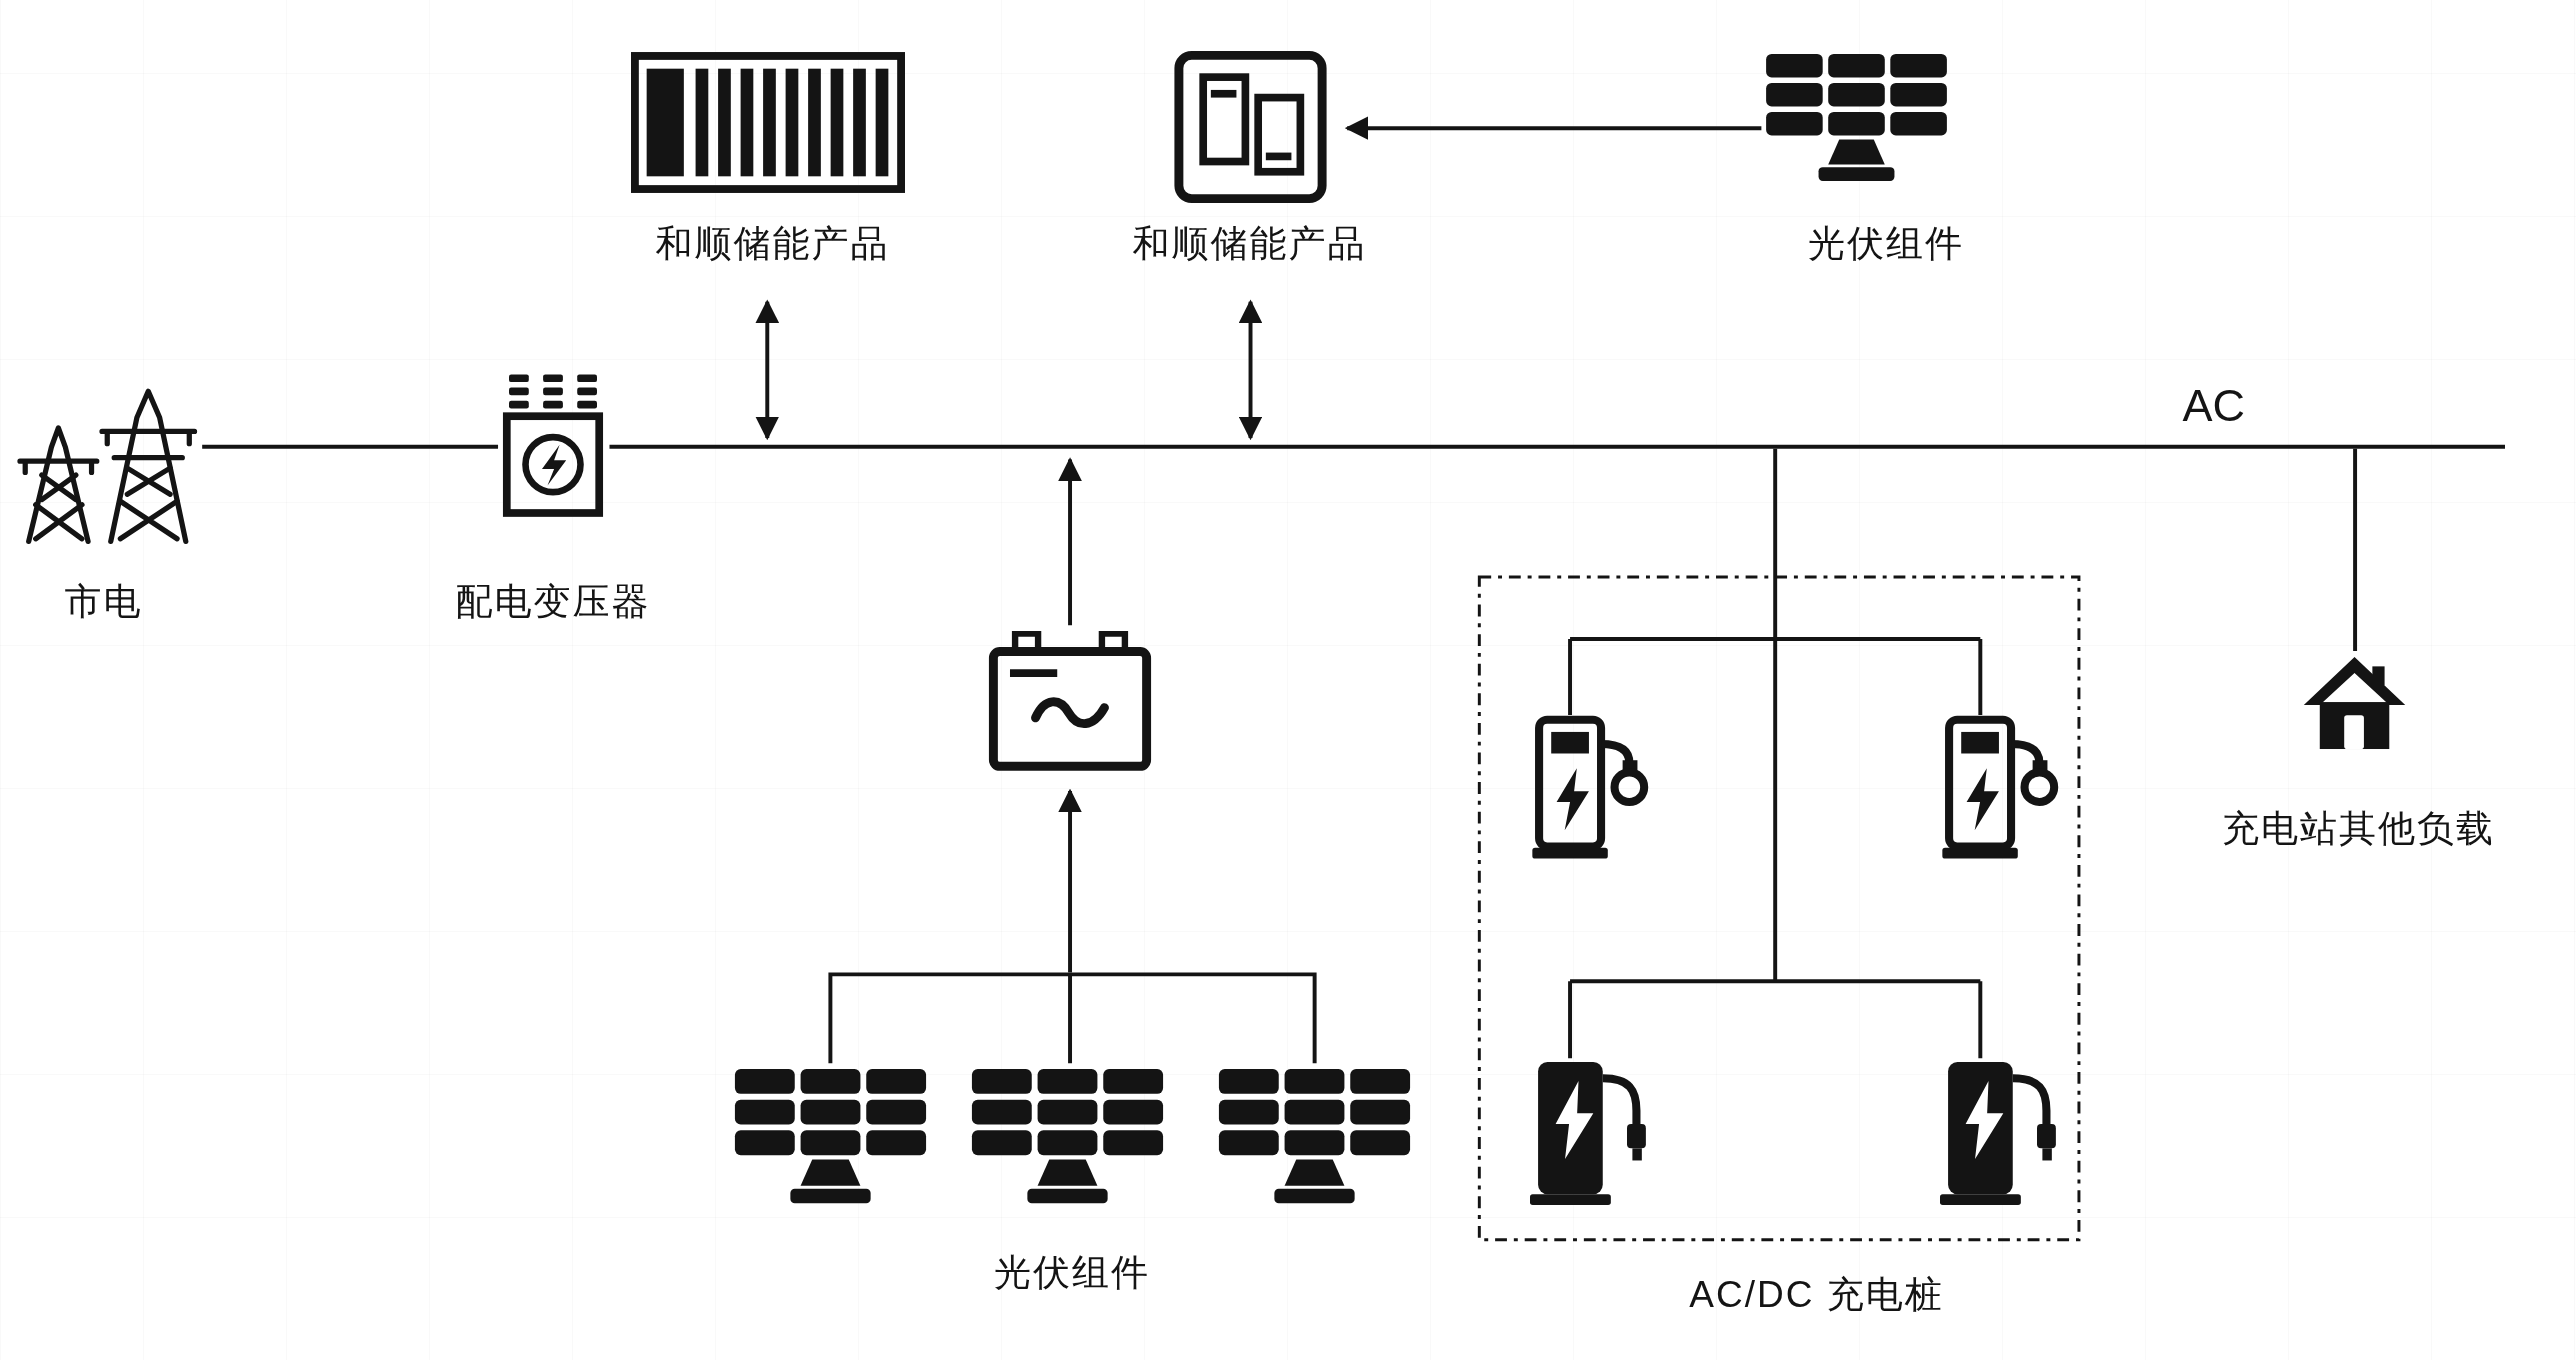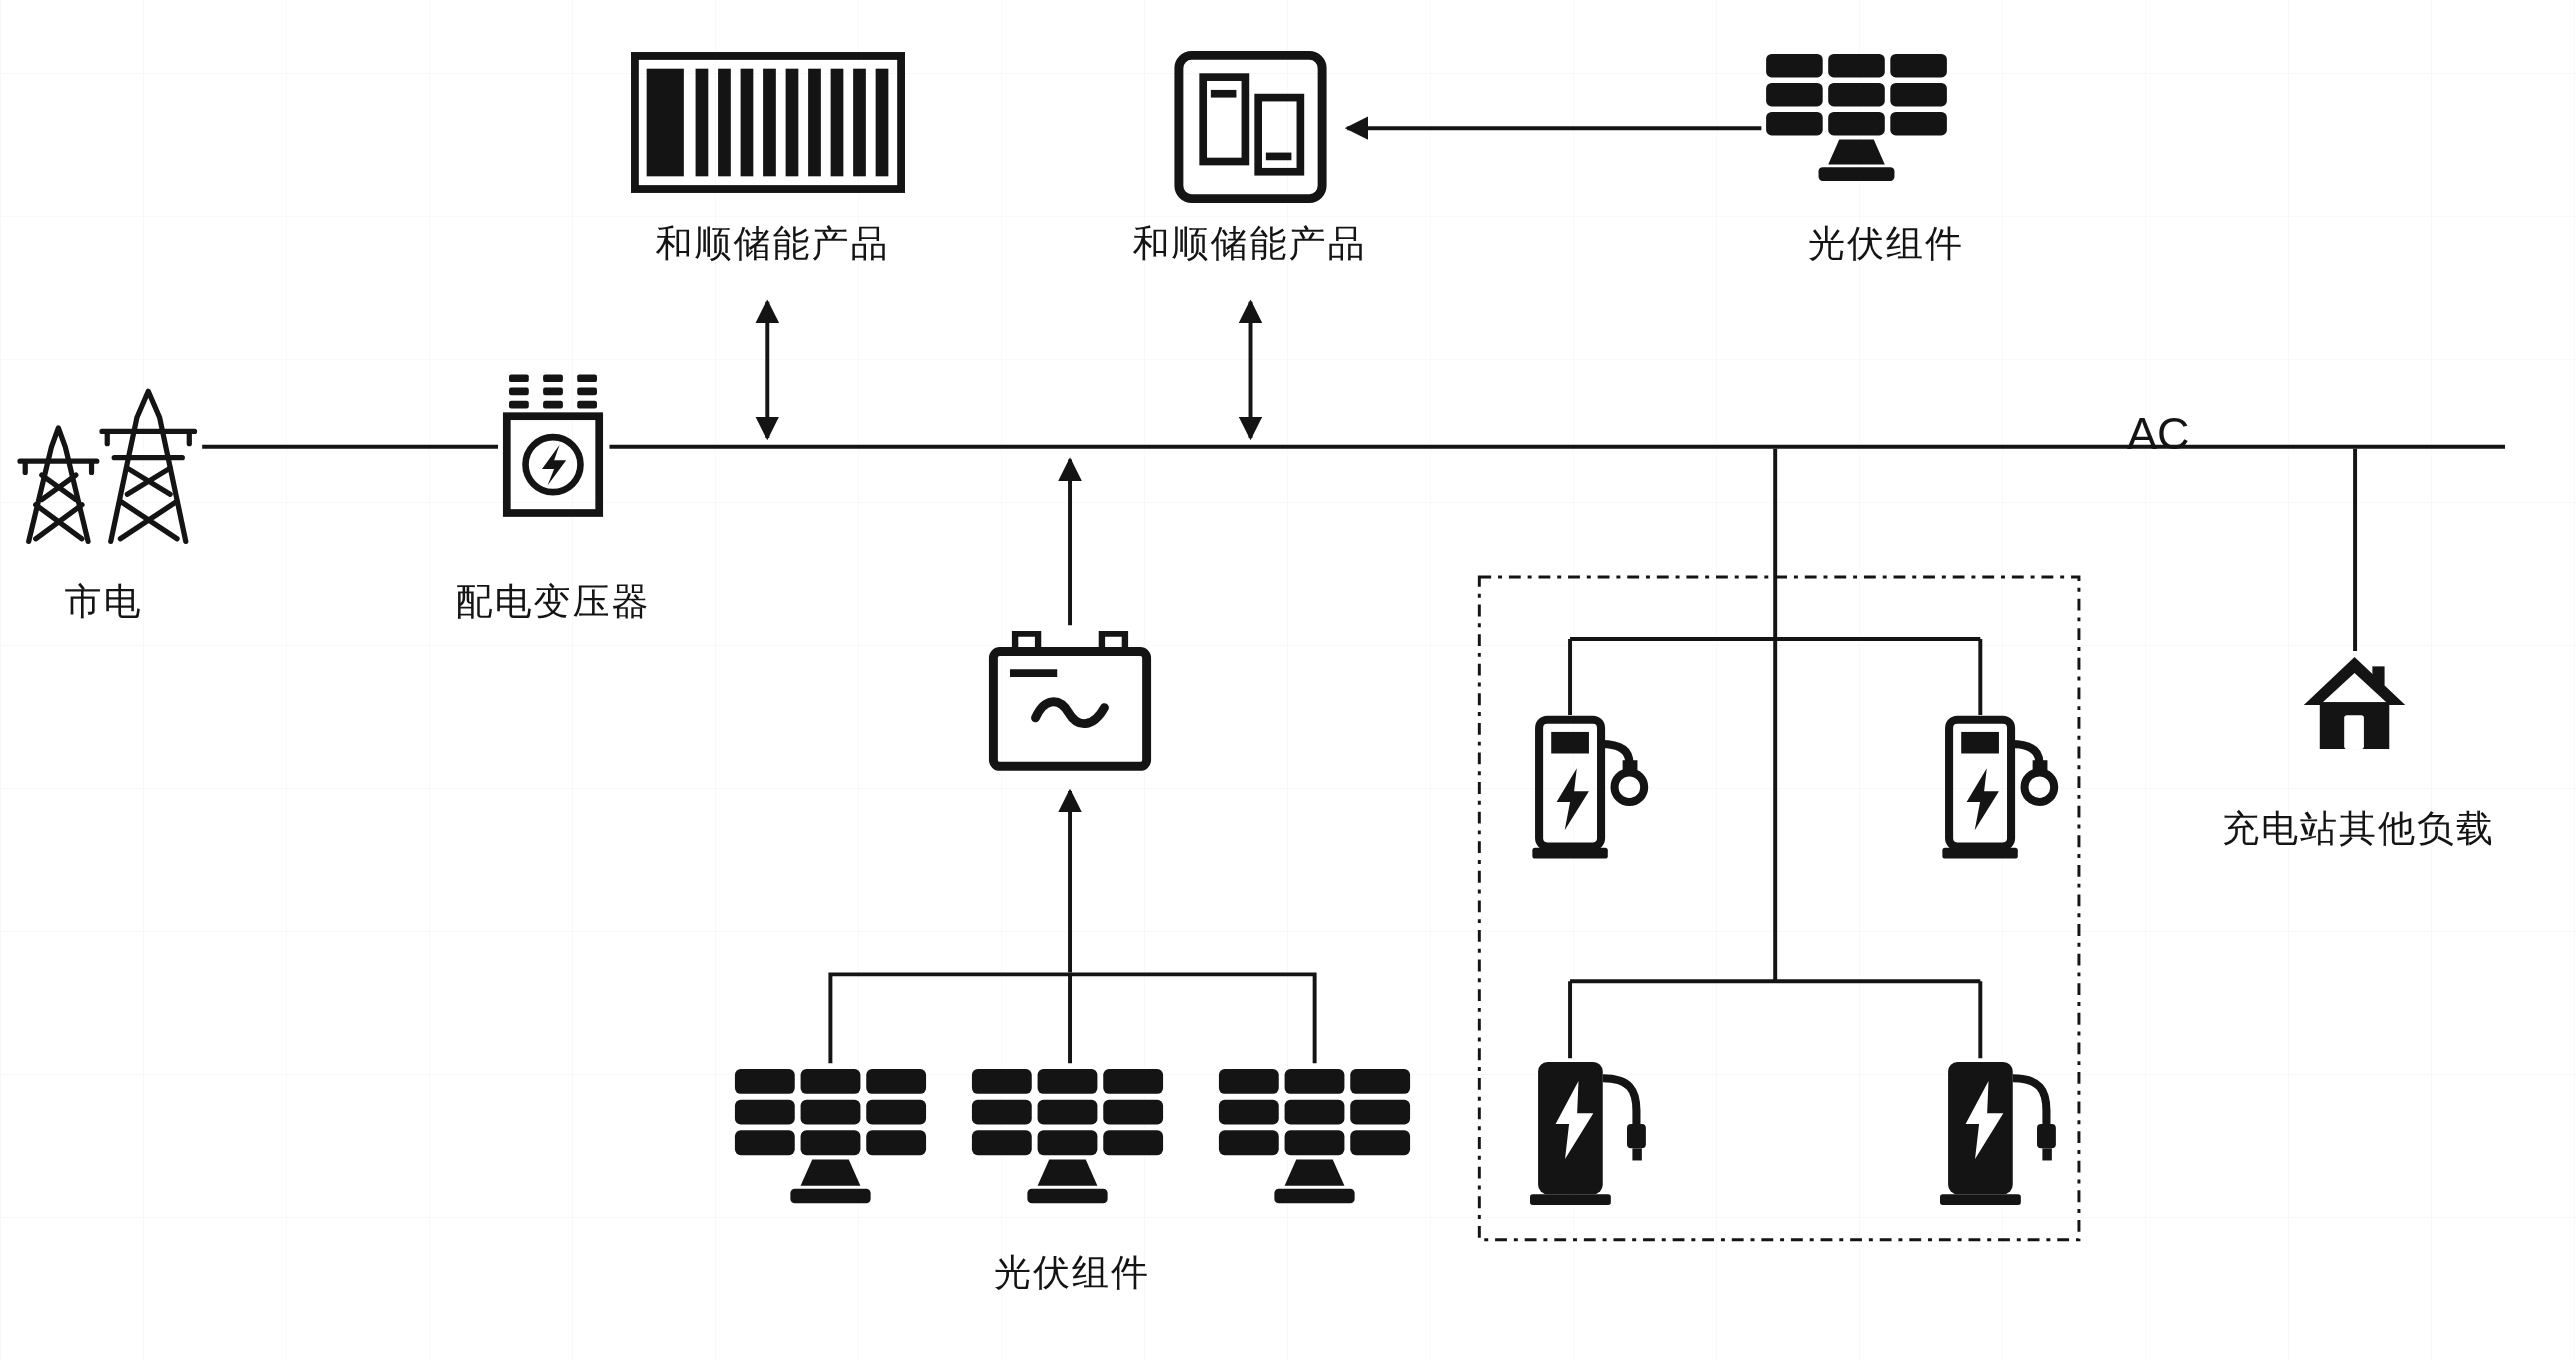--- a/index.html
+++ b/index.html
@@ -29,25 +29,24 @@
     position: absolute;
     text-align: center;
     font-size: 37px;
     font-weight: 500;
     letter-spacing: 2px;
     color: #141414;
     white-space: nowrap;
   }
   .bus-label {
     position: absolute;
-    text-align: left;
+    text-align: right;
     font-size: 45px;
     font-weight: 500;
     color: #141414;
-    margin-top: 28px;
   }
 </style>
 </head>
 <body>
 
 <div class="stage">
 
   <svg class="wires" viewBox="0 0 2612 1380" aria-hidden="true">
     <defs>
       <marker id="ah" viewBox="0 0 10 10" refX="9" refY="5" markerWidth="6" markerHeight="6" orient="auto-start-reverse">
@@ -256,20 +255,21 @@
   <div class="node" style="left:1940px; top:1050px; width:128px; height:163px;">
     <svg viewBox="0 0 95 115" preserveAspectRatio="xMidYMid meet">
       <rect x="6" y="6" width="48" height="98" rx="7" fill="#141414"></rect>
       <path d="M36 20 L19 52 h10 L26 78 L47 44 h-12 Z" fill="#ffffff"></path>
       <path d="M54 18 C74 18 79 27 79 42 V52" fill="none" stroke="#141414" stroke-width="6"></path>
       <rect x="72" y="52" width="14" height="18" rx="3" fill="#141414"></rect>
       <rect x="76" y="70" width="7" height="9" fill="#141414"></rect>
       <rect x="0" y="104" width="60" height="8" rx="2" fill="#141414"></rect>
     </svg>
   </div>
+  <div class="label" style="left:1570px; top:1270px; width:493px;">AC/DC 充电桩</div>
 
   <div class="node" style="left:2301px; top:651px; width:108px; height:104px;">
     <svg viewBox="0 0 115 102" preserveAspectRatio="xMidYMid meet">
       <rect x="76" y="12" width="13" height="20" fill="#141414"></rect>
       <path d="M57 2 L3 53 L20 53 L57 19 L94 53 L111 53 Z" fill="#141414"></path>
       <rect x="20" y="50" width="74" height="50" fill="#141414"></rect>
       <rect x="46" y="64" width="21" height="36" rx="3" fill="#ffffff"></rect>
     </svg>
   </div>
   <div class="label" style="left:2112px; top:804px; width:493px;">充电站其他负载</div>

